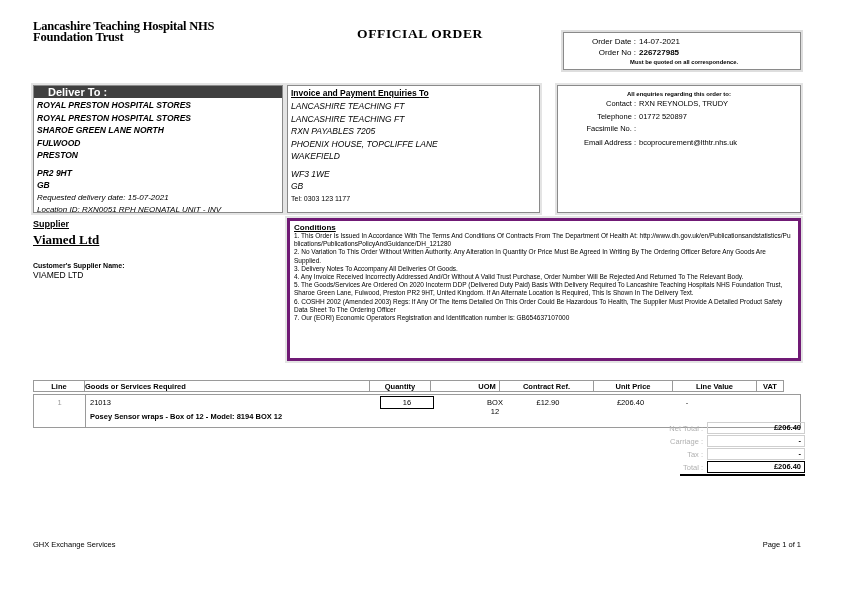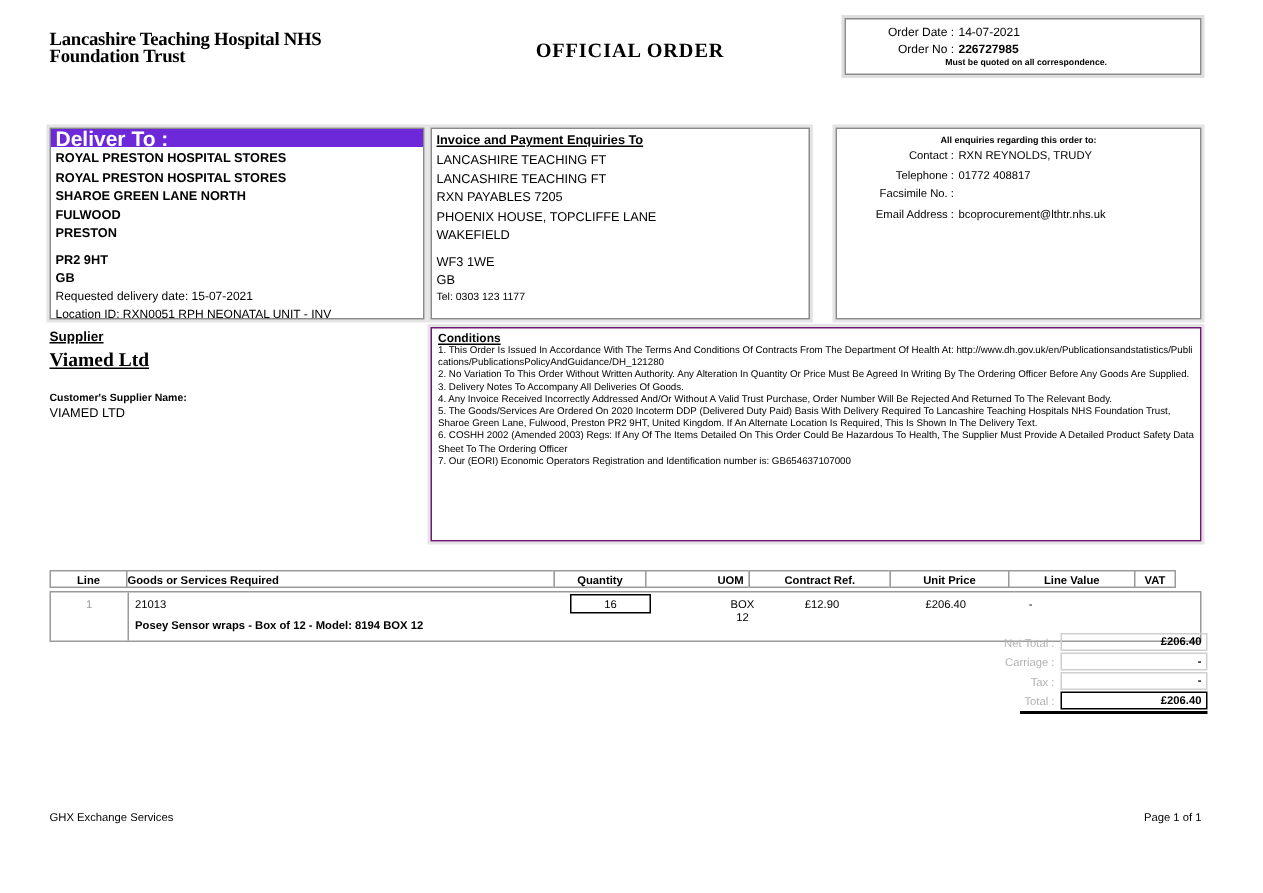--- a/index.html
+++ b/index.html
@@ -2,55 +2,55 @@
 <html><head>
 <meta charset="utf-8">
 <style>
   html,body{margin:0;padding:0;background:#fff;overflow:hidden;}
   body{width:842px;height:595px;position:relative;font-family:"Liberation Sans",sans-serif;color:#000;}
   .abs{position:absolute;}
 
   
   .trust-name{left:33px;top:21px;width:240px;font-family:"Liberation Serif",serif;font-weight:bold;font-size:12.5px;line-height:11px;letter-spacing:-0.2px;}
   .official-order{left:300px;top:26px;width:240px;text-align:center;font-family:"Liberation Serif",serif;font-weight:bold;font-size:13.5px;letter-spacing:0.6px;}
-  .order-box{left:563px;top:12px;width:238px;height:38px;border:1px solid #8a8a8a;box-shadow:0 0 0 2px #dedede;background:#fff;padding-top:3px;box-sizing:border-box;}
+  .order-box{left:563px;top:32px;width:238px;height:38px;border:1px solid #8a8a8a;box-shadow:0 0 0 2px #dedede;background:#fff;padding-top:3px;box-sizing:border-box;}
   .order-row{display:flex;font-size:8px;line-height:11px;}
   .order-row .olbl{width:72px;text-align:right;margin-right:3px;}
   .order-row .oval{font-weight:normal;}
   .order-row .oval-n{font-weight:bold;}
   .quote-note{font-size:5.8px;font-weight:bold;text-align:right;padding-right:62px;margin-top:1px;}
 
   
   .panel{top:85px;height:128px;border:1px solid #8a8a8a;box-shadow:0 0 0 2px #e4e4e4;background:#fff;box-sizing:border-box;}
   .deliver-box{left:33px;width:250px;}
   .invoice-box{left:287px;width:253px;}
   .enquiry-box{left:557px;width:244px;}
-  .black-bar{background:#6d28d9;color:#fff;font-weight:bold;font-size:14px;padding:1px 3px;line-height:10px;}
+  .black-bar{background:#404040;color:#fff;font-weight:bold;font-size:11px;padding:1px 14px;line-height:10px;}
   .addr{padding:1px 3px 0 3px;}
-  .addr-line{font-size:8.5px;line-height:12.5px;white-space:nowrap;}
+  .addr-line{font-size:8.5px;line-height:12.5px;white-space:nowrap;font-style:italic;}
   .b{font-weight:bold;}
   .gap{margin-top:5px;}
   .small-line{font-size:8px;line-height:12px;}
   .tel-line{font-size:7px;margin-top:2px;padding-left:3px;}
   .inv-head{font-weight:bold;font-size:8.5px;text-decoration:underline;padding:2px 3px 0 3px;line-height:11px;}
   .enq-head{font-size:6px;font-weight:bold;text-align:center;margin-top:5px;}
   .enq-row{display:flex;font-size:7.5px;line-height:12.5px;}
   .enq-row .elbl{width:78px;text-align:right;margin-right:3px;}
   .enq-row .eval{font-weight:normal;}
   .enq-mt{margin-top:1px;}
 
   
   .supplier-block{left:33px;top:219px;width:250px;}
   .sup-head{font-weight:bold;font-size:9px;text-decoration:underline;}
   .sup-name{font-family:"Liberation Serif",serif;font-weight:bold;font-size:13px;text-decoration:underline;margin-top:3px;}
   .cust-lbl{font-weight:bold;font-size:7px;margin-top:14px;}
   .cust-val{font-size:8.5px;margin-top:1px;}
 
   
-  .cond-box{left:287px;top:218px;width:514px;height:143px;border:1px solid #701a75;box-shadow:0 0 0 2px #e4e4e4;box-sizing:border-box;padding:2px 4px;}
+  .cond-box{left:287px;top:218px;width:514px;height:143px;border:3px solid #701a75;box-shadow:0 0 0 2px #e4e4e4;box-sizing:border-box;padding:2px 4px;}
   .cond-head{font-weight:bold;font-size:8px;text-decoration:underline;}
   .cond-item{font-size:6.5px;line-height:8.2px;word-break:break-word;}
   .cond-item.url{word-break:break-all;}
 
   
   .items{left:33px;top:380px;width:768px;}
   .thead{display:flex;}
   .th{border:1px solid #9a9a9a;margin-right:-1px;font-weight:bold;font-size:7.5px;text-align:center;height:12px;line-height:12px;background:#fff;box-sizing:border-box;}
   .c-line{width:52px;}
   .c-goods{width:290px;}
@@ -135,21 +135,21 @@
 </div>
 
 <div class="abs panel enquiry-box">
   <div class="enq-head">All enquiries regarding this order to:</div>
   <div class="enq-row enq-mt">
     <span class="elbl">Contact :</span>
     <span class="eval">RXN REYNOLDS, TRUDY</span>
   </div>
   <div class="enq-row">
     <span class="elbl">Telephone :</span>
-    <span class="eval">01772 408817</span>
+    <span class="eval">01772 520897</span>
   </div>
   <div class="enq-row">
     <span class="elbl">Facsimile No. :</span>
     <span class="eval"></span>
   </div>
   <div class="enq-row enq-mt">
     <span class="elbl">Email Address :</span>
     <span class="eval">bcoprocurement@lthtr.nhs.uk</span>
   </div>
 </div>

